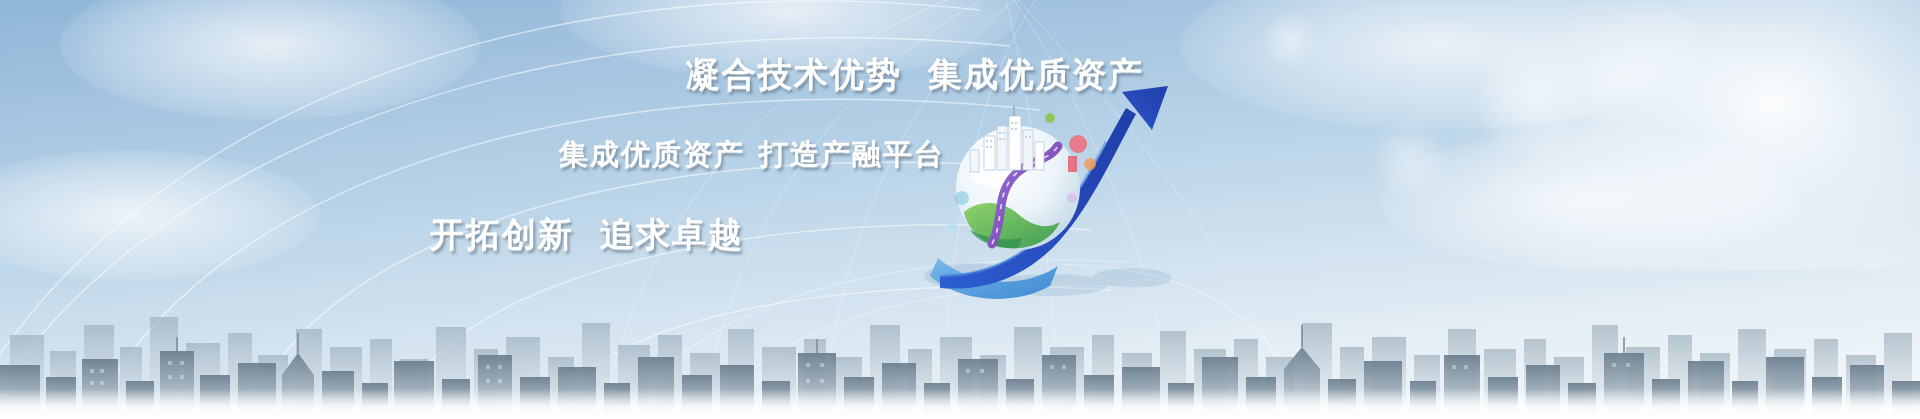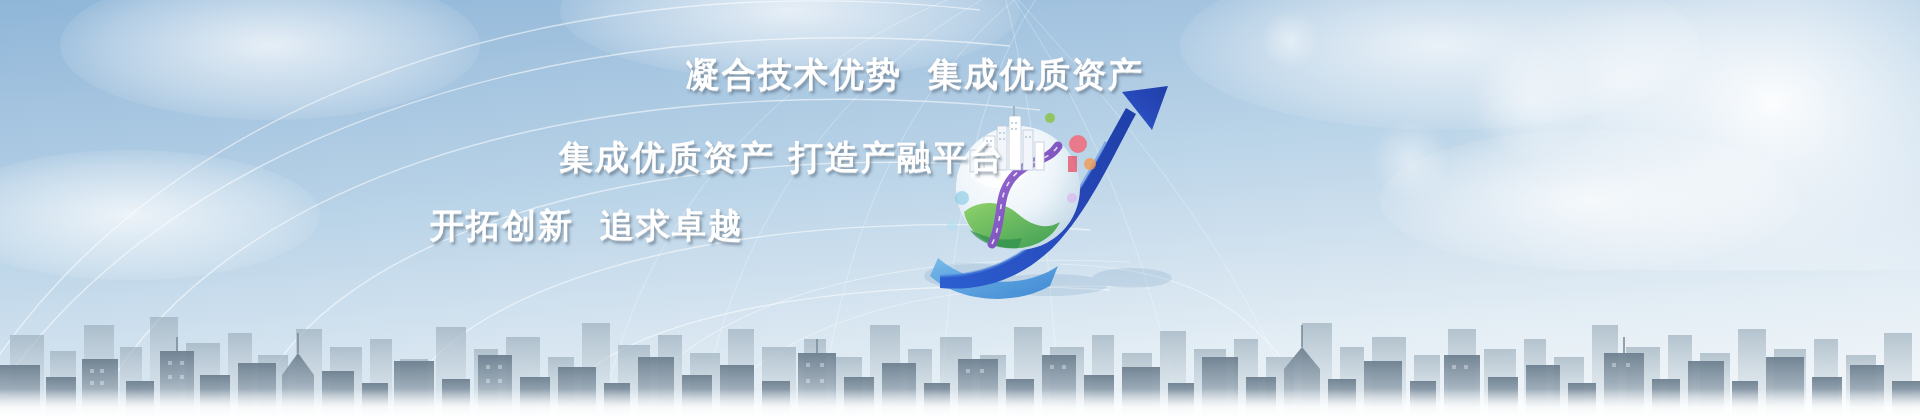--- a/index.html
+++ b/index.html
@@ -41,22 +41,22 @@
   .lines{position:absolute;left:0;top:0;width:1920px;height:419px;}
   .line{
     position:absolute;
     color:#ffffff;
     font-weight:700;
     letter-spacing:2px;
     white-space:nowrap;
     text-shadow:2px 3px 3px rgba(70,90,110,.55), 0 1px 0 rgba(255,255,255,.8);
   }
   .line1{left:686px;top:52px;font-size:34px;}
-  .line2{left:559px;top:135px;font-size:34px;}
-  .line3{left:430px;top:203px;font-size:34px;}
+  .line2{left:559px;top:135px;font-size:29px;}
+  .line3{left:430px;top:212px;font-size:34px;}
   .gap{display:inline-block;width:26px;}
   .gap-sm{display:inline-block;width:14px;}
   
   .art{position:absolute;left:900px;top:80px;width:300px;height:220px;}
   
   .skyline{position:absolute;left:0;bottom:0;width:1920px;height:130px;}
   .ground{
     position:absolute;left:0;bottom:0;width:1920px;height:30px;
     background:linear-gradient(180deg,rgba(255,255,255,0) 0%,rgba(255,255,255,.85) 60%,#ffffff 100%);
   }

